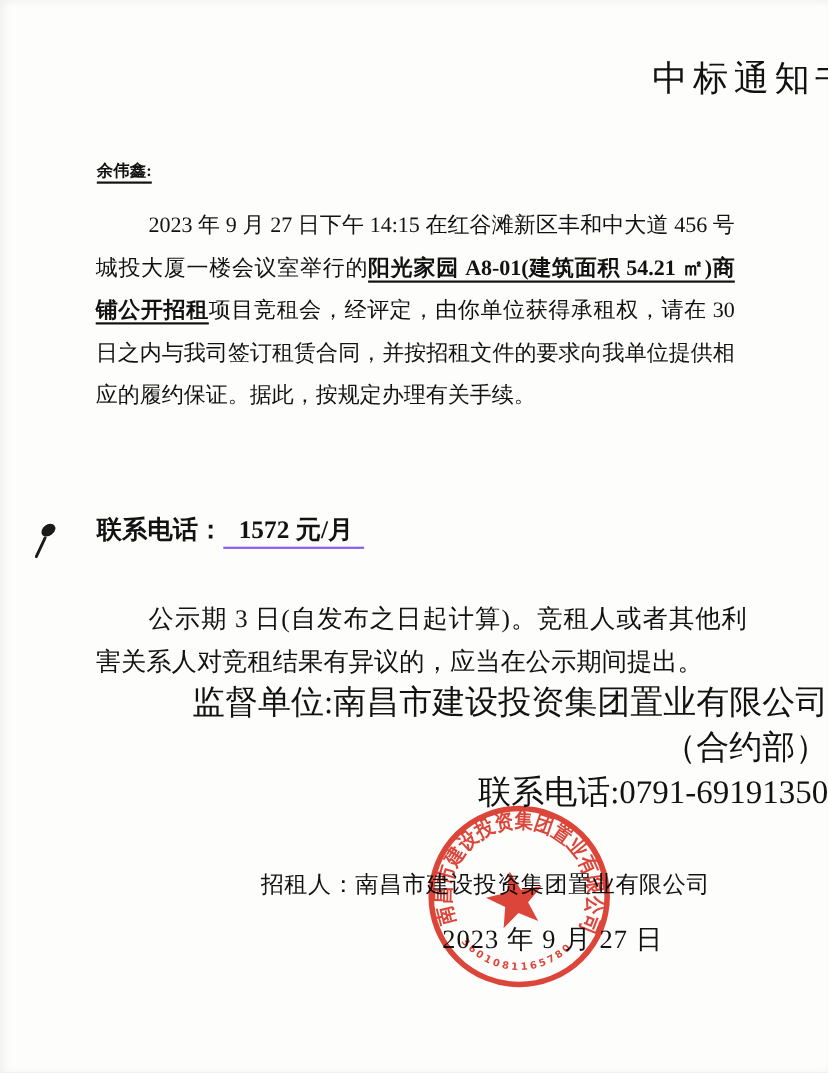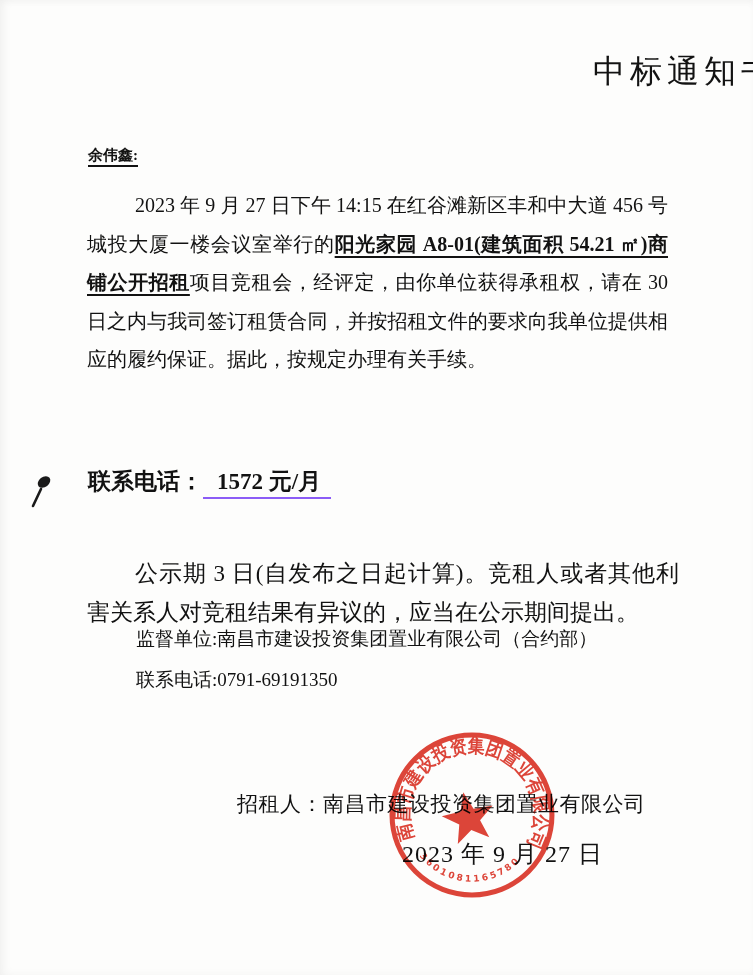--- a/index.html
+++ b/index.html
@@ -25,23 +25,23 @@
     font-size:20px; line-height:38.6px; text-align:justify; text-indent:48px;
   }
   .hl {
     font-weight:700; text-decoration:underline;
     text-underline-offset:5px; text-decoration-thickness:2px;
   }
   .result { position:absolute; top:466px; left:88px; font-size:23px; font-weight:700; }
   .result-value { border-bottom:2px solid #8b5cf6; padding:0 10px 3px 14px; }
   .para2 {
     position:absolute; top:544px; left:87px; width:592px;
-    font-size:23px; line-height:38.8px; text-align:justify; text-indent:48px;margin-top:11px;
+    font-size:23px; line-height:38.8px; text-align:justify; text-indent:48px;
   }
-  .contact { position:absolute; top:618px; left:136px; font-size:19px; line-height:41px; }
+  .contact { position:absolute; top:618px; left:125px; font-size:30px; line-height:41px;text-align:right; }
   .lessor-line { position:absolute; top:790px; left:237px; font-size:21px; letter-spacing:.5px; }
   .date-line { position:absolute; top:838px; left:402px; font-size:24px; letter-spacing:1px; }
   .stamp {
     position:absolute; left:388px; top:731px; width:168px; height:168px;
     mix-blend-mode:multiply; opacity:.92;
   }
   .inkmark { position:absolute; left:26px; top:466px; }
 </style>
 </head>
 <body>

